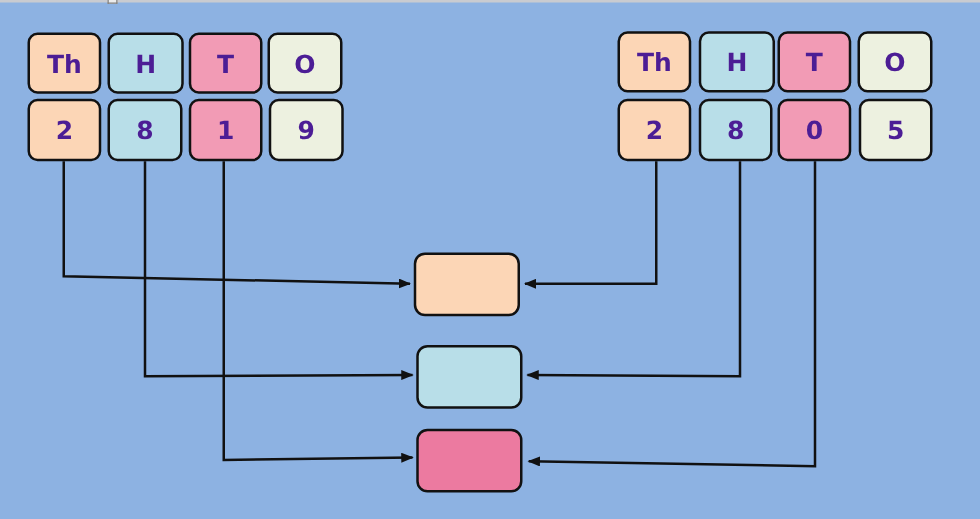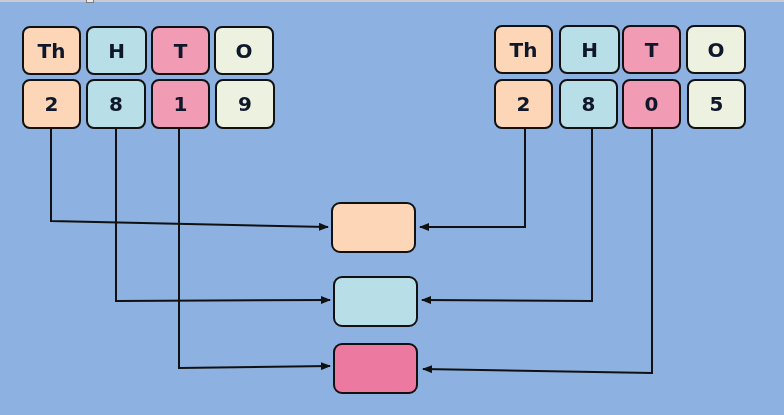--- a/index.html
+++ b/index.html
@@ -1,20 +1,20 @@
 <!DOCTYPE html>
 <html><head>
 <meta charset="utf-8">
 <style>
   html, body { margin:0; padding:0; }
   body { width:784px; height:415px; background:#8db2e2; position:relative; overflow:hidden; font-family:"DejaVu Sans", sans-serif; }
   .topbar { position:absolute; left:0; top:0; width:784px; height:2px; background:#c9cbd0; }
   .handle { position:absolute; left:86px; top:0; width:6px; height:2px; border:1px solid #7d7d7d; border-top:none; background:#ececec; }
   .cell { position:absolute; box-sizing:border-box; border:2px solid #111; border-radius:8px;
-          display:flex; align-items:center; justify-content:center; font-weight:bold; font-size:20px; color:#0f172a; }
+          display:flex; align-items:center; justify-content:center; font-weight:bold; font-size:20px; color:#4c1d95; }
   .th { background:#fcd6b6; }
   .h  { background:#b8dee8; }
   .t  { background:#f29bb5; }
   .o  { background:#edf1e0; }
   .res { position:absolute; box-sizing:border-box; border:2px solid #111; border-radius:9px; }
   svg.lines { position:absolute; left:0; top:0; }
 </style>
 </head>
 <body>
 

